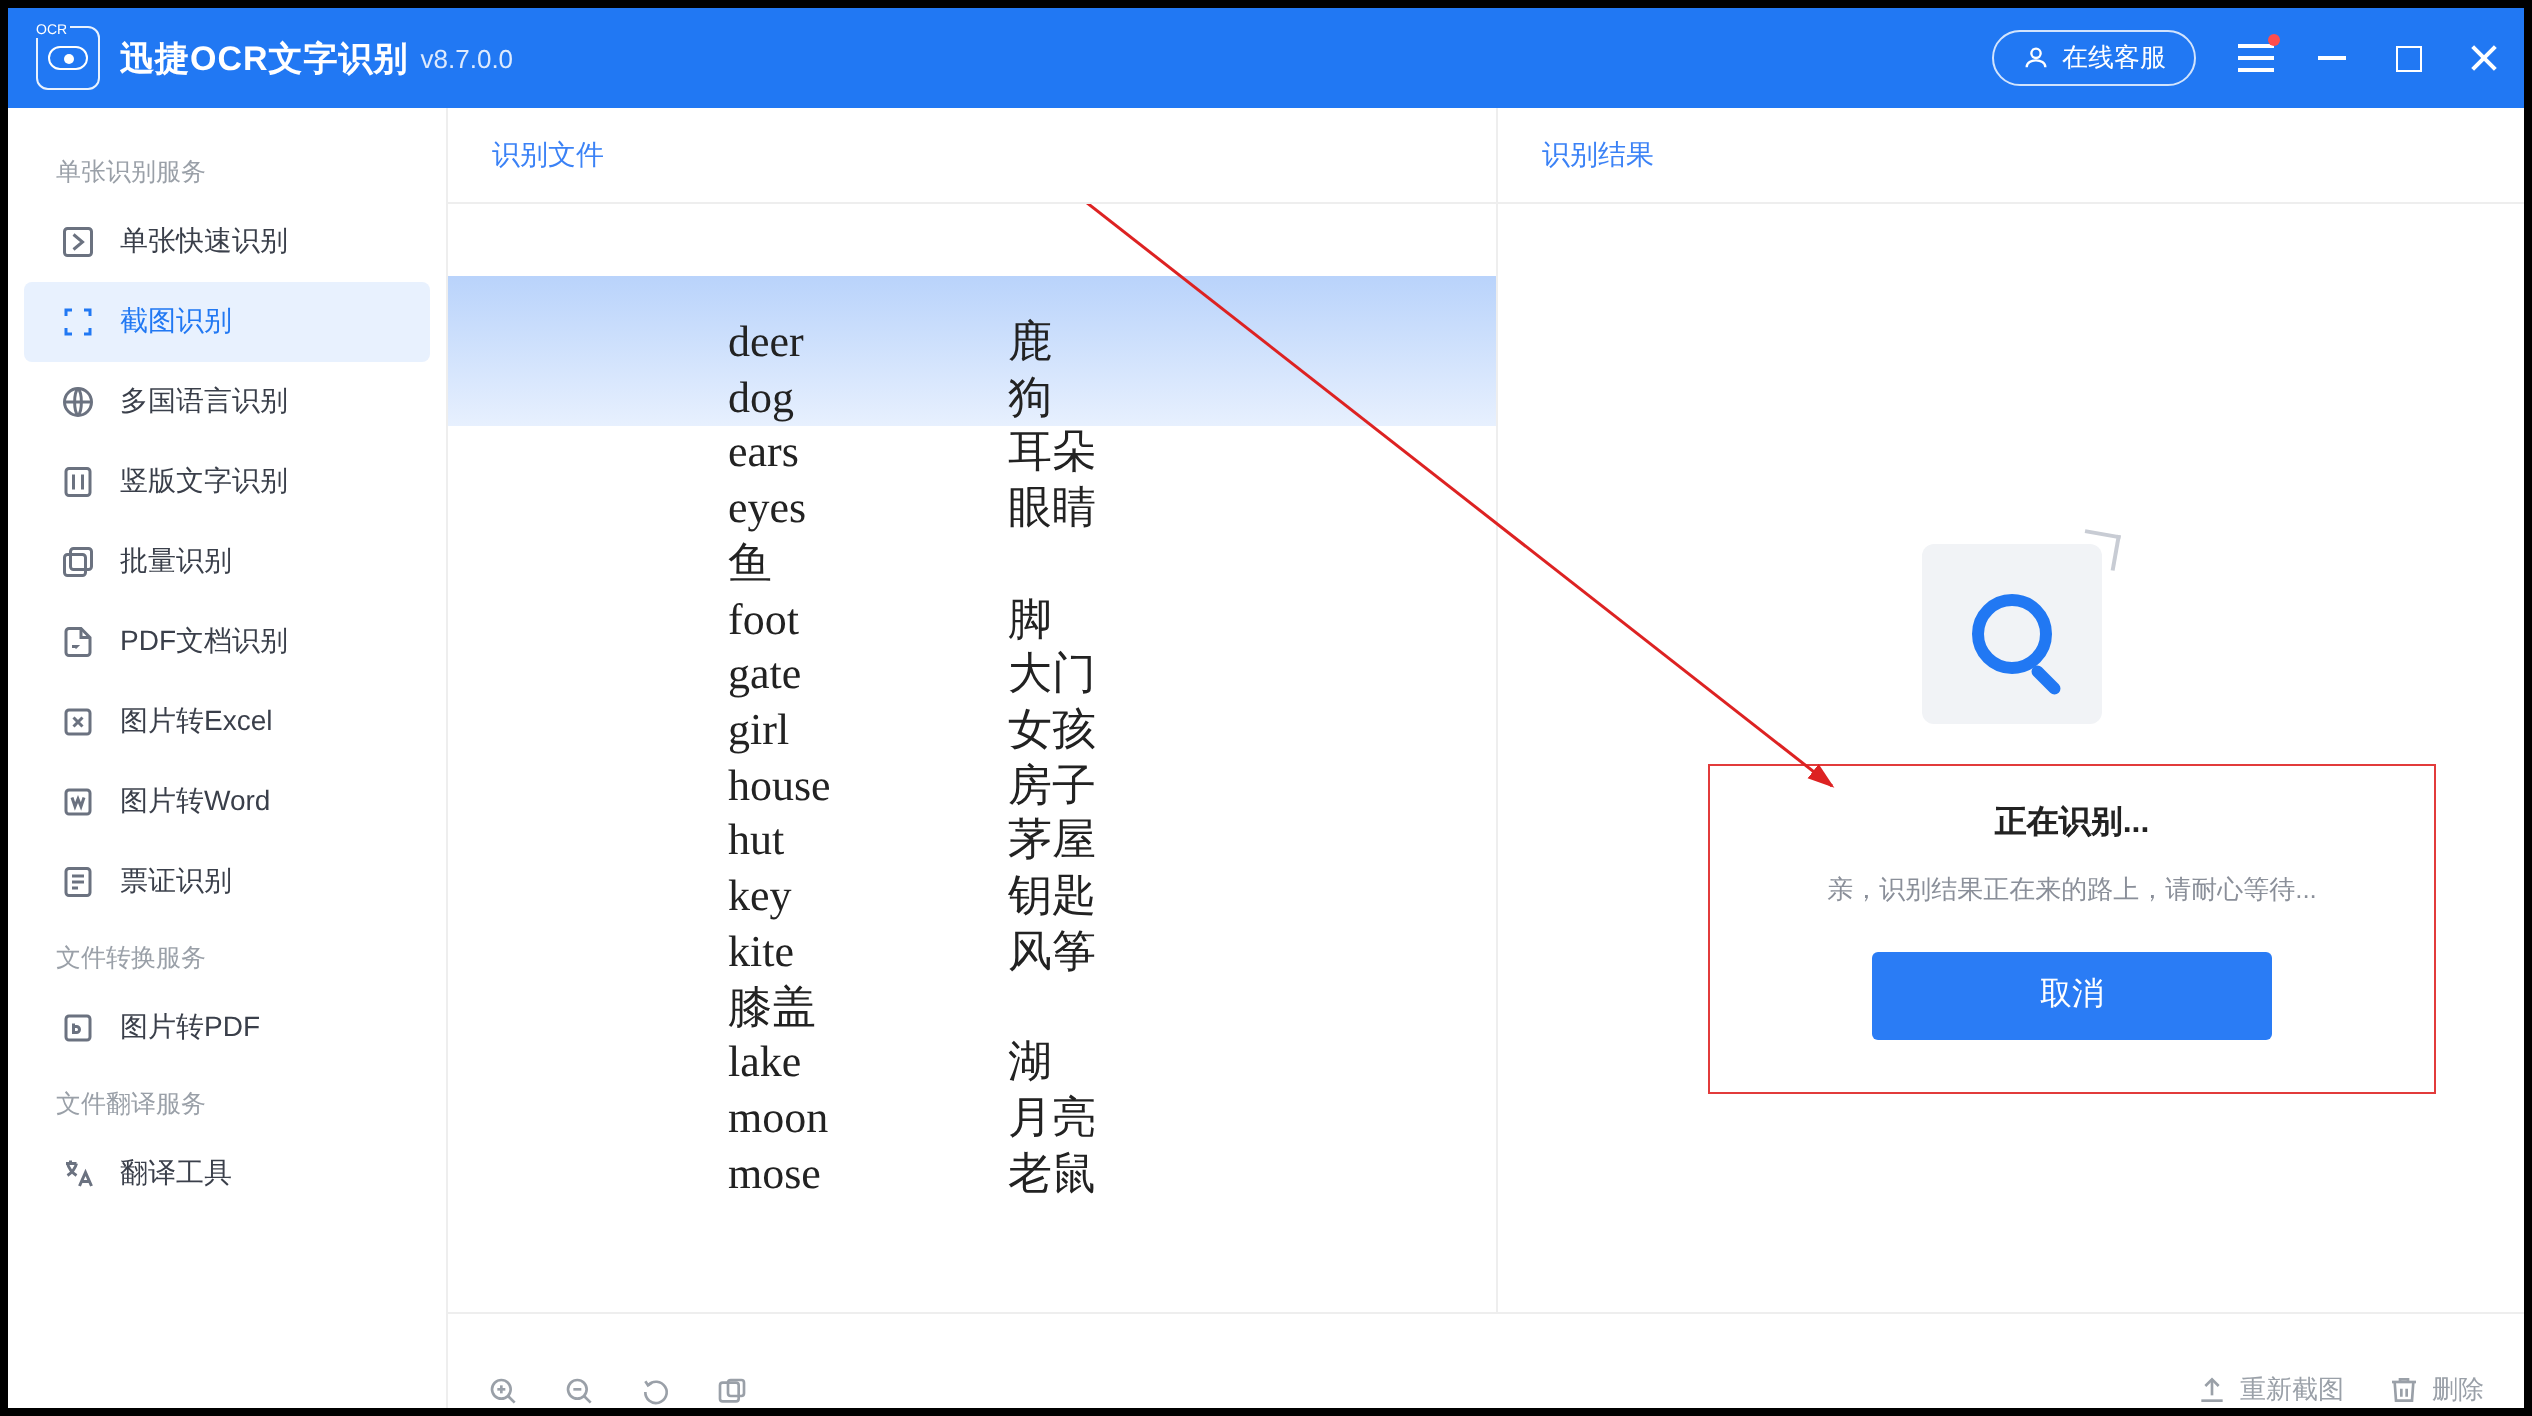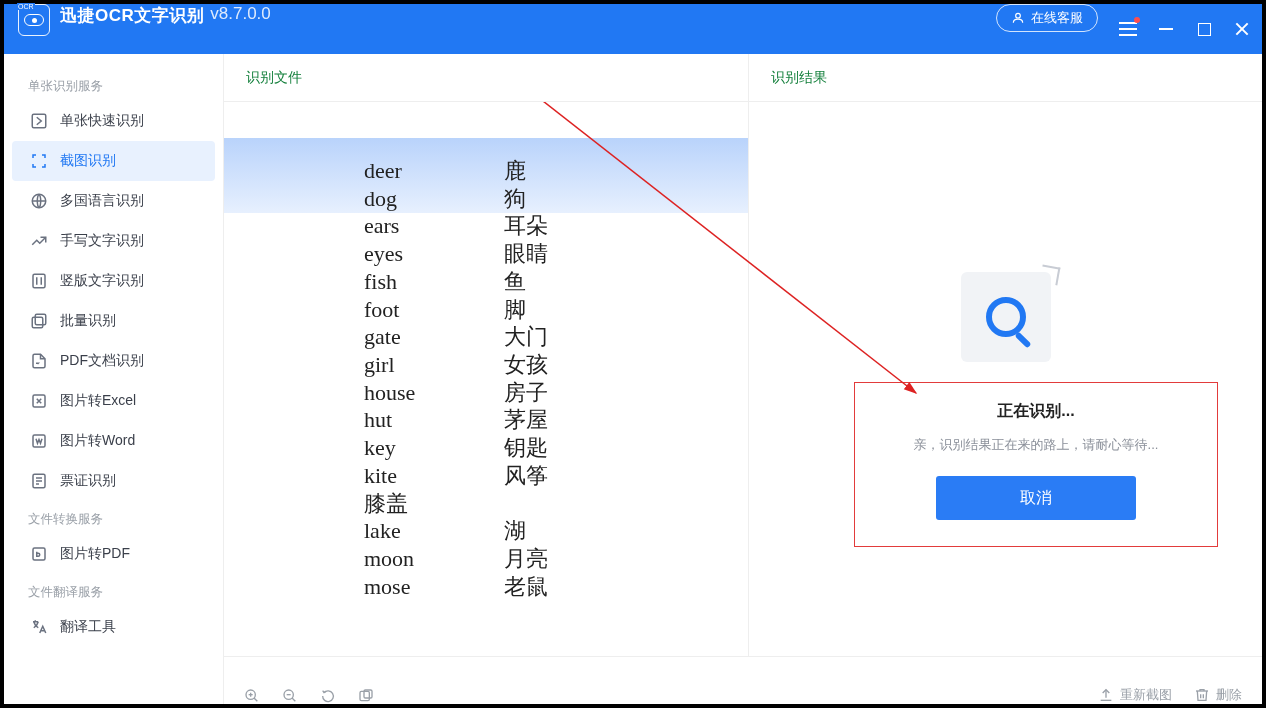--- a/index.html
+++ b/index.html
@@ -15,20 +15,21 @@
     top: 4px; left: 4px;
     width: 1258px; height: 700px;
     background: #fff;
     display: flex;
     flex-direction: column;
   }
   .titlebar {
     height: 50px;
     background: #2178f3;
     display: flex;
+    align-items: center;
     color: #fff;
     padding: 0 10px 0 14px;
   }
   .logo-badge {
     width: 32px; height: 32px;
     border: 1.5px solid rgba(255,255,255,0.9);
     border-radius: 6px;
     display: flex; align-items: center; justify-content: center;
     margin-right: 10px;
     position: relative;
@@ -40,21 +41,21 @@
     display:flex;align-items:center;justify-content:center;
   }
   .logo-eye::after {
     content:"";width:5px;height:5px;background:#fff;border-radius:50%;
   }
   .logo-ocr {
     position:absolute;top:-2px;left:-2px;
     font-size:7px;background:#2178f3;padding:0 1px;
   }
   .app-title { font-size: 17px; font-weight: 600; letter-spacing: 0.5px; }
-  .app-version { font-size: 17px; opacity: 0.85; margin-left: 6px; }
+  .app-version { font-size: 13px; opacity: 0.85; margin-left: 6px; }
   .tb-spacer { flex: 1; }
   .cust-service {
     border: 1px solid rgba(255,255,255,0.8);
     border-radius: 14px;
     height: 28px;
     padding: 0 14px;
     display: flex; align-items: center;
     font-size: 13px;
     margin-right: 20px;
     gap:6px;
@@ -110,21 +111,21 @@
     color:#6b7280;
     flex-shrink:0;
   }
   .sb-item.active .sb-icon { color:#2178f3; }
 
   .main { flex:1; display:flex; flex-direction:column; min-width:0; }
   .col-headers {
     height: 48px;
     display:flex;
     border-bottom: 1px solid #eee;
-    font-size: 14px; color:#15803d;
+    font-size: 14px; color:#3b82f6;
   }
   .col-h { display:flex;align-items:center;padding:0 22px; }
   .col-h.left { width: 524px; }
   .col-h.right { flex:1; border-left:1px solid #eee; }
 
   .content-row { flex:1; display:flex; min-height:0; position:relative; }
   .preview-pane { width:524px; position:relative; display:flex;flex-direction:column; overflow:hidden;}
   .preview-sel {
     background: linear-gradient(#b9d3fb, #e7f0fe);
     height: 75px;
@@ -270,29 +271,20 @@
             <svg width="18" height="18" viewBox="0 0 24 24" fill="none" stroke="currentColor" stroke-width="2">
               <circle cx="12" cy="12" r="9"></circle>
               <path d="M3 12h18M12 3c3 3 3 15 0 18M12 3c-3 3-3 15 0 18"></path>
             </svg>
           </span>
           <span>多国语言识别</span>
         </div>
         <div class="sb-item">
           <span class="sb-icon">
             <svg width="18" height="18" viewBox="0 0 24 24" fill="none" stroke="currentColor" stroke-width="2">
-              <path d="M3 17l6-6 4 4 8-8"></path>
-              <path d="M14 7h7v7"></path>
-            </svg>
-          </span>
-          <span>手写文字识别</span>
-        </div>
-        <div class="sb-item">
-          <span class="sb-icon">
-            <svg width="18" height="18" viewBox="0 0 24 24" fill="none" stroke="currentColor" stroke-width="2">
               <rect x="4" y="3" width="16" height="18" rx="2"></rect>
               <line x1="9" y1="7" x2="9" y2="17"></line>
               <line x1="15" y1="7" x2="15" y2="17"></line>
             </svg>
           </span>
           <span>竖版文字识别</span>
         </div>
         <div class="sb-item">
           <span class="sb-icon">
             <svg width="18" height="18" viewBox="0 0 24 24" fill="none" stroke="currentColor" stroke-width="2">
@@ -386,21 +378,20 @@
               </div>
               <div class="vocab-row">
                 <div class="vocab-en">ears</div>
                 <div class="vocab-zh">耳朵</div>
               </div>
               <div class="vocab-row">
                 <div class="vocab-en">eyes</div>
                 <div class="vocab-zh">眼睛</div>
               </div>
               <div class="vocab-row">
-                <div class="vocab-en">fish</div>
                 <div class="vocab-zh">鱼</div>
               </div>
               <div class="vocab-row">
                 <div class="vocab-en">foot</div>
                 <div class="vocab-zh">脚</div>
               </div>
               <div class="vocab-row">
                 <div class="vocab-en">gate</div>
                 <div class="vocab-zh">大门</div>
               </div>

